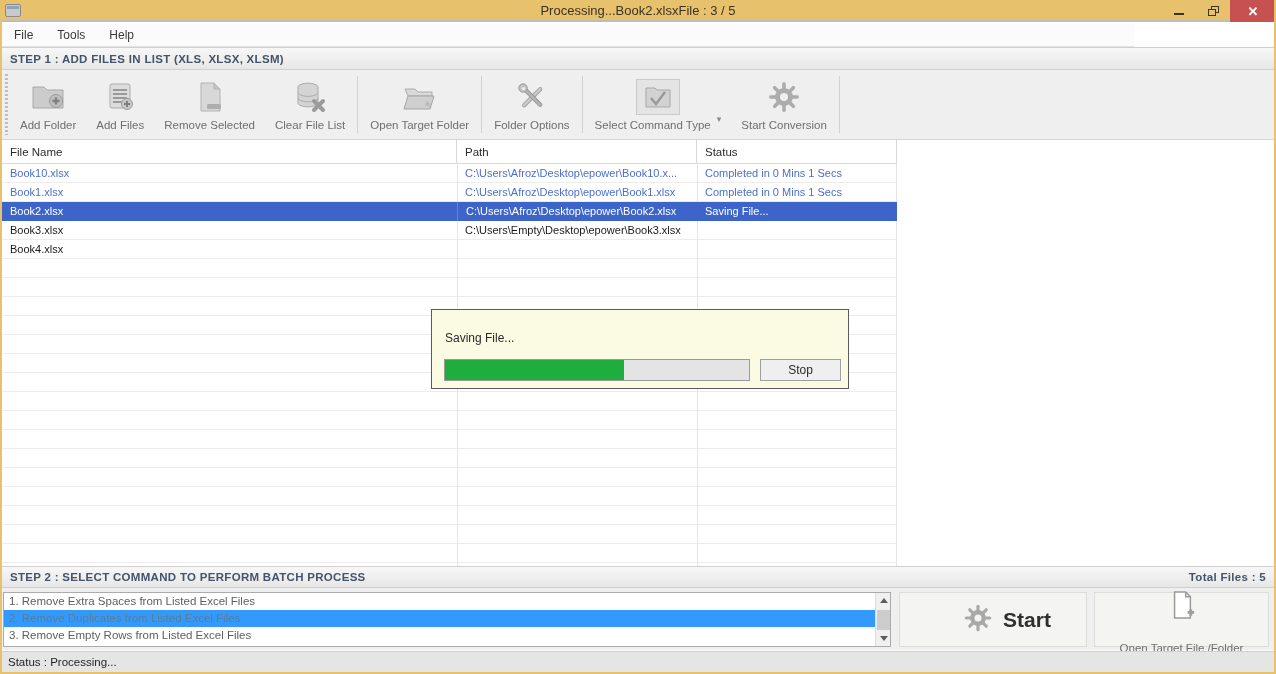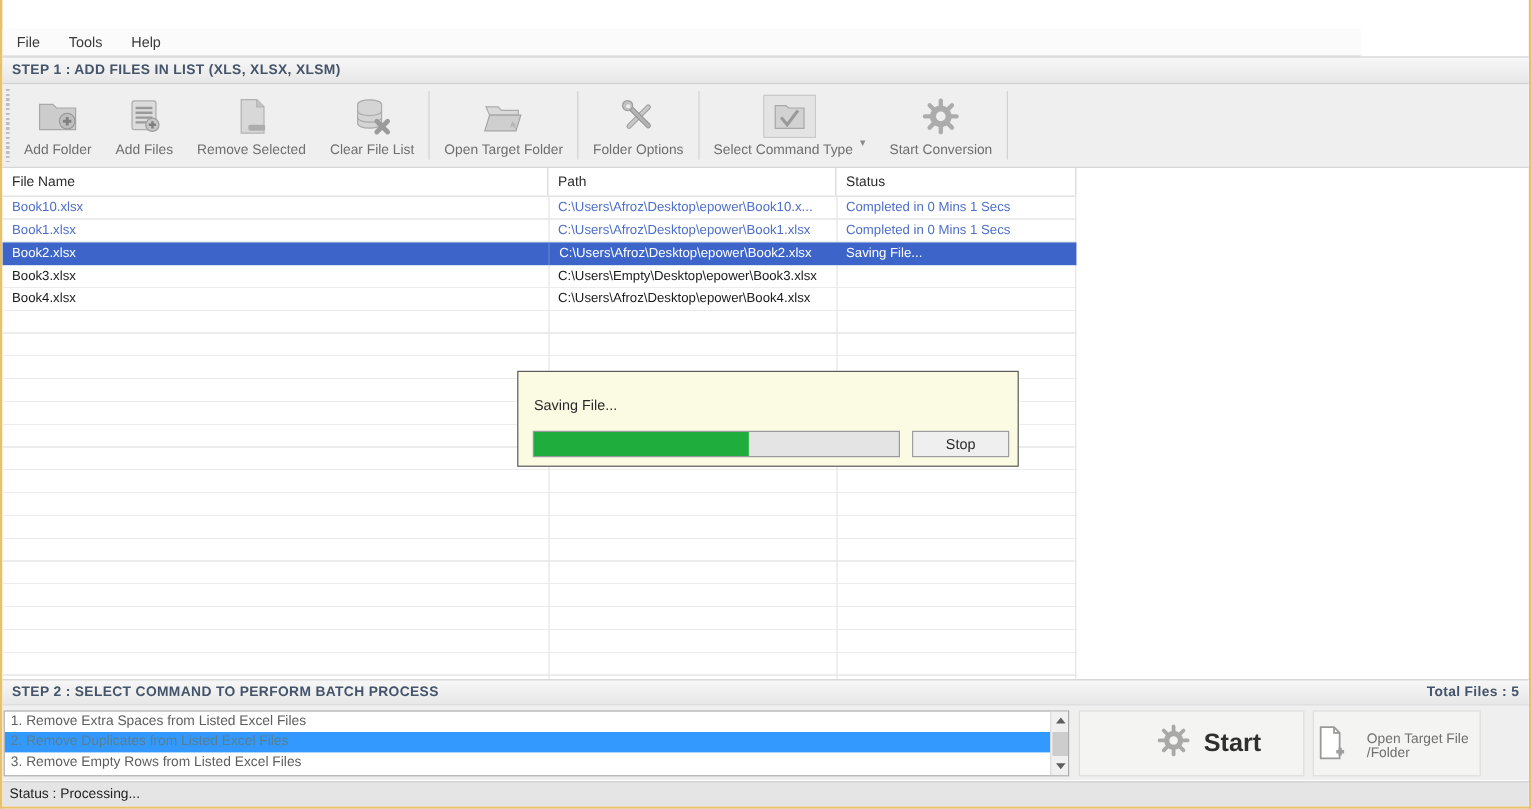--- a/index.html
+++ b/index.html
@@ -114,34 +114,50 @@
   .sb-up { top:0; } .sb-down { bottom:0; }
   .tri-up { width:0; height:0; border-left:4px solid transparent; border-right:4px solid transparent; border-bottom:5px solid #5E5E5E; }
   .tri-down { width:0; height:0; border-left:4px solid transparent; border-right:4px solid transparent; border-top:5px solid #5E5E5E; }
   .sb-thumb { position:absolute; left:1px; top:17px; width:13px; height:20px; background:#CDCDCD; }
   .big-btn {
     position:absolute; top:4px; height:55px; background:#F4F4F2; border:1px solid #DDDDDA;
     display:flex; align-items:center; justify-content:center;
   }
   .start-btn { left:897px; width:188px; gap:10px;padding-left:28px; }
   .start-label { font-size:21px; font-weight:bold; color:#2F2F2F; }
-  .open-target-btn { left:1092px; width:140px; gap:18px; padding-top:4px; }
+  .open-target-btn { left:1092px; width:175px; flex-direction:column; gap:18px; padding-top:4px; }
   .open-target-label { font-size:11.5px; color:#6F6F6F; }
   
   .statusbar {
     position:absolute; left:0; top:651px; width:1272px; height:21px; background:#e5e5e5;
     border-top:1px solid #CFCFCF; display:flex; align-items:center; padding-left:6px;
     font-size:11.5px; color:#1F1F1F;
   }
 </style>
 </head>
 <body>
 
 <div class="window">
 
+  <div class="titlebar">
+    <div class="app-icon"></div>
+    <div class="title-text">Processing...Book2.xlsxFile : 3 / 5</div>
+    <div class="win-controls">
+      <div class="win-btn min"></div>
+      <div class="win-btn">
+        <div class="restore-glyph">
+            <div class="r1"></div>
+            <div class="r2"></div>
+          </div>
+      </div>
+      <div class="win-btn close">
+          <span>✕</span>
+        </div>
+    </div>
+  </div>
 
   <div class="menubar">
     <div class="menu-item">File</div>
     <div class="menu-item">Tools</div>
     <div class="menu-item">Help</div>
   </div>
 
   <div class="step-header step1">
     <span>STEP 1 : ADD FILES IN LIST (XLS, XLSX, XLSM)</span>
   </div>
@@ -268,21 +284,20 @@
         <div class="gr-cell gc-path">C:\Users\Afroz\Desktop\epower\Book2.xlsx</div>
         <div class="gr-cell gc-status">Saving File...</div>
       </div>
       <div class="grid-row row-plain" style="top:57px;">
         <div class="gr-cell gc-name">Book3.xlsx</div>
         <div class="gr-cell gc-path">C:\Users\Empty\Desktop\epower\Book3.xlsx</div>
         <div class="gr-cell gc-status"></div>
       </div>
       <div class="grid-row row-plain" style="top:76px;">
         <div class="gr-cell gc-name">Book4.xlsx</div>
-        <div class="gr-cell gc-path">C:\Users\Afroz\Desktop\epower\Book4.xlsx</div>
         <div class="gr-cell gc-status"></div>
       </div>
     </div>
   </div>
 
   <div class="dialog">
     <div class="dialog-msg">Saving File...</div>
     <div class="progress">
       <div class="progress-fill" style="width: 59%;"></div>
     </div>

